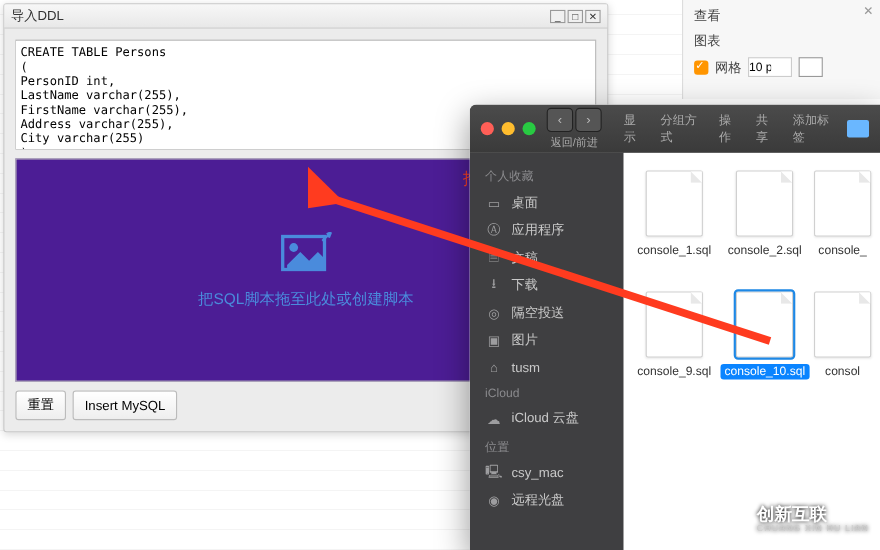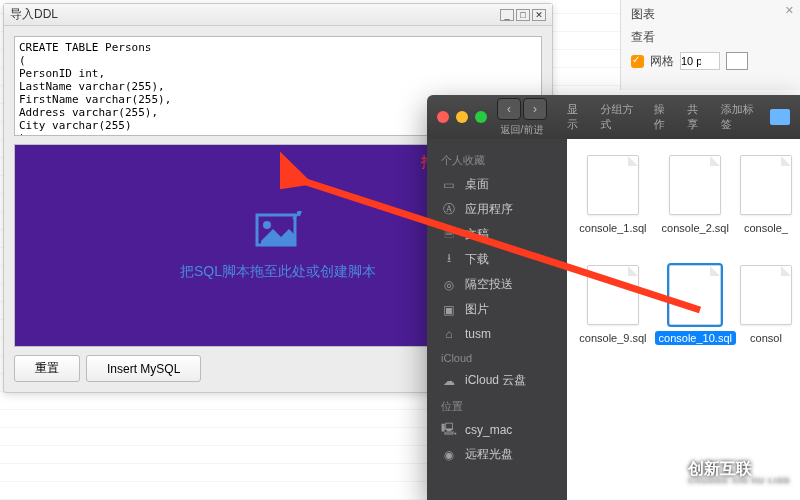--- a/index.html
+++ b/index.html
@@ -12,21 +12,21 @@
 .win-btns { display: flex; gap: 2px; }
 .win-btn { width: 14px; height: 12px; border: 1px solid #999; background: #f0f0f0; font-size: 9px; line-height: 10px; text-align: center; }
 .ddl-body { flex: 1; padding: 10px; display: flex; flex-direction: column; gap: 8px; }
 .sql-textarea { width: 100%; height: 100px; border: 1px solid #bbb; font-family: Menlo, monospace; font-size: 11px; padding: 4px; resize: none; background: #fff; }
 .drop-zone { flex: 1; border: 1px solid #bfbfbf; background: #4c1d95; display: flex; flex-direction: column; align-items: center; justify-content: center; gap: 10px; position: relative; }
 .drop-icon { width: 50px; height: 42px; position: relative; }
 .drop-icon svg { width: 100%; height: 100%; }
 .drop-text { color: #4a8bdc; font-size: 14px; }
 .drag-label { position: absolute; right: 30px; top: 8px; color: #ff4020; font-size: 15px; }
 .ddl-footer { display: flex; gap: 6px; }
-.btn { padding: 4px 20px; font-size: 12px; background: linear-gradient(#fff,#eee); border: 1px solid #bbb; border-radius: 3px; cursor: pointer; }
+.btn { padding: 4px 10px; font-size: 12px; background: linear-gradient(#fff,#eee); border: 1px solid #bbb; border-radius: 3px; cursor: pointer; }
 
 
 .inspector { position: absolute; right: 0; top: 0; width: 180px; height: 90px; background: #f7f7f7; border-left: 1px solid #ddd; padding: 6px 10px; font-size: 12px; color: #444; }
 .inspector .sec { margin-bottom: 6px; }
 .inspector .row { display: flex; align-items: center; gap: 6px; margin-top: 4px; }
 .chk { width: 13px; height: 13px; background: #ff9500; border-radius: 3px; position: relative; }
 .chk:after { content: "✓"; color: #fff; font-size: 10px; position: absolute; left: 1px; top: -1px; }
 .pt-input { width: 40px; height: 18px; border: 1px solid #ccc; text-align: right; font-size: 11px; padding-right: 18px; }
 .close-x { position: absolute; right: 6px; top: 4px; color: #999; font-size: 11px; }
 
@@ -66,22 +66,22 @@
 .wm-logo { width: 34px; height: 34px; border: 3px solid #fff; border-radius: 50%; position: relative; }
 .wm-text { display: flex; flex-direction: column; line-height: 1.1; }
 .wm-cn { font-size: 16px; font-weight: bold; }
 .wm-en { font-size: 8px; letter-spacing: 1px; color: #ccc; }
 </style>
 </head>
 <body>
 
 <div class="inspector">
   <span class="close-x">✕</span>
+  <div class="sec">查看</div>
   <div class="sec">图表</div>
-  <div class="sec">查看</div>
   <div class="row">
     <span class="chk"></span>
     <span>网格</span>
     <input class="pt-input" value="10 pt" style="">
     <span style="width:22px;height:18px;border:1px solid #999;background:#fff"></span>
   </div>
 </div>
 
 <div class="ddl-dialog">
   <div class="ddl-titlebar">

